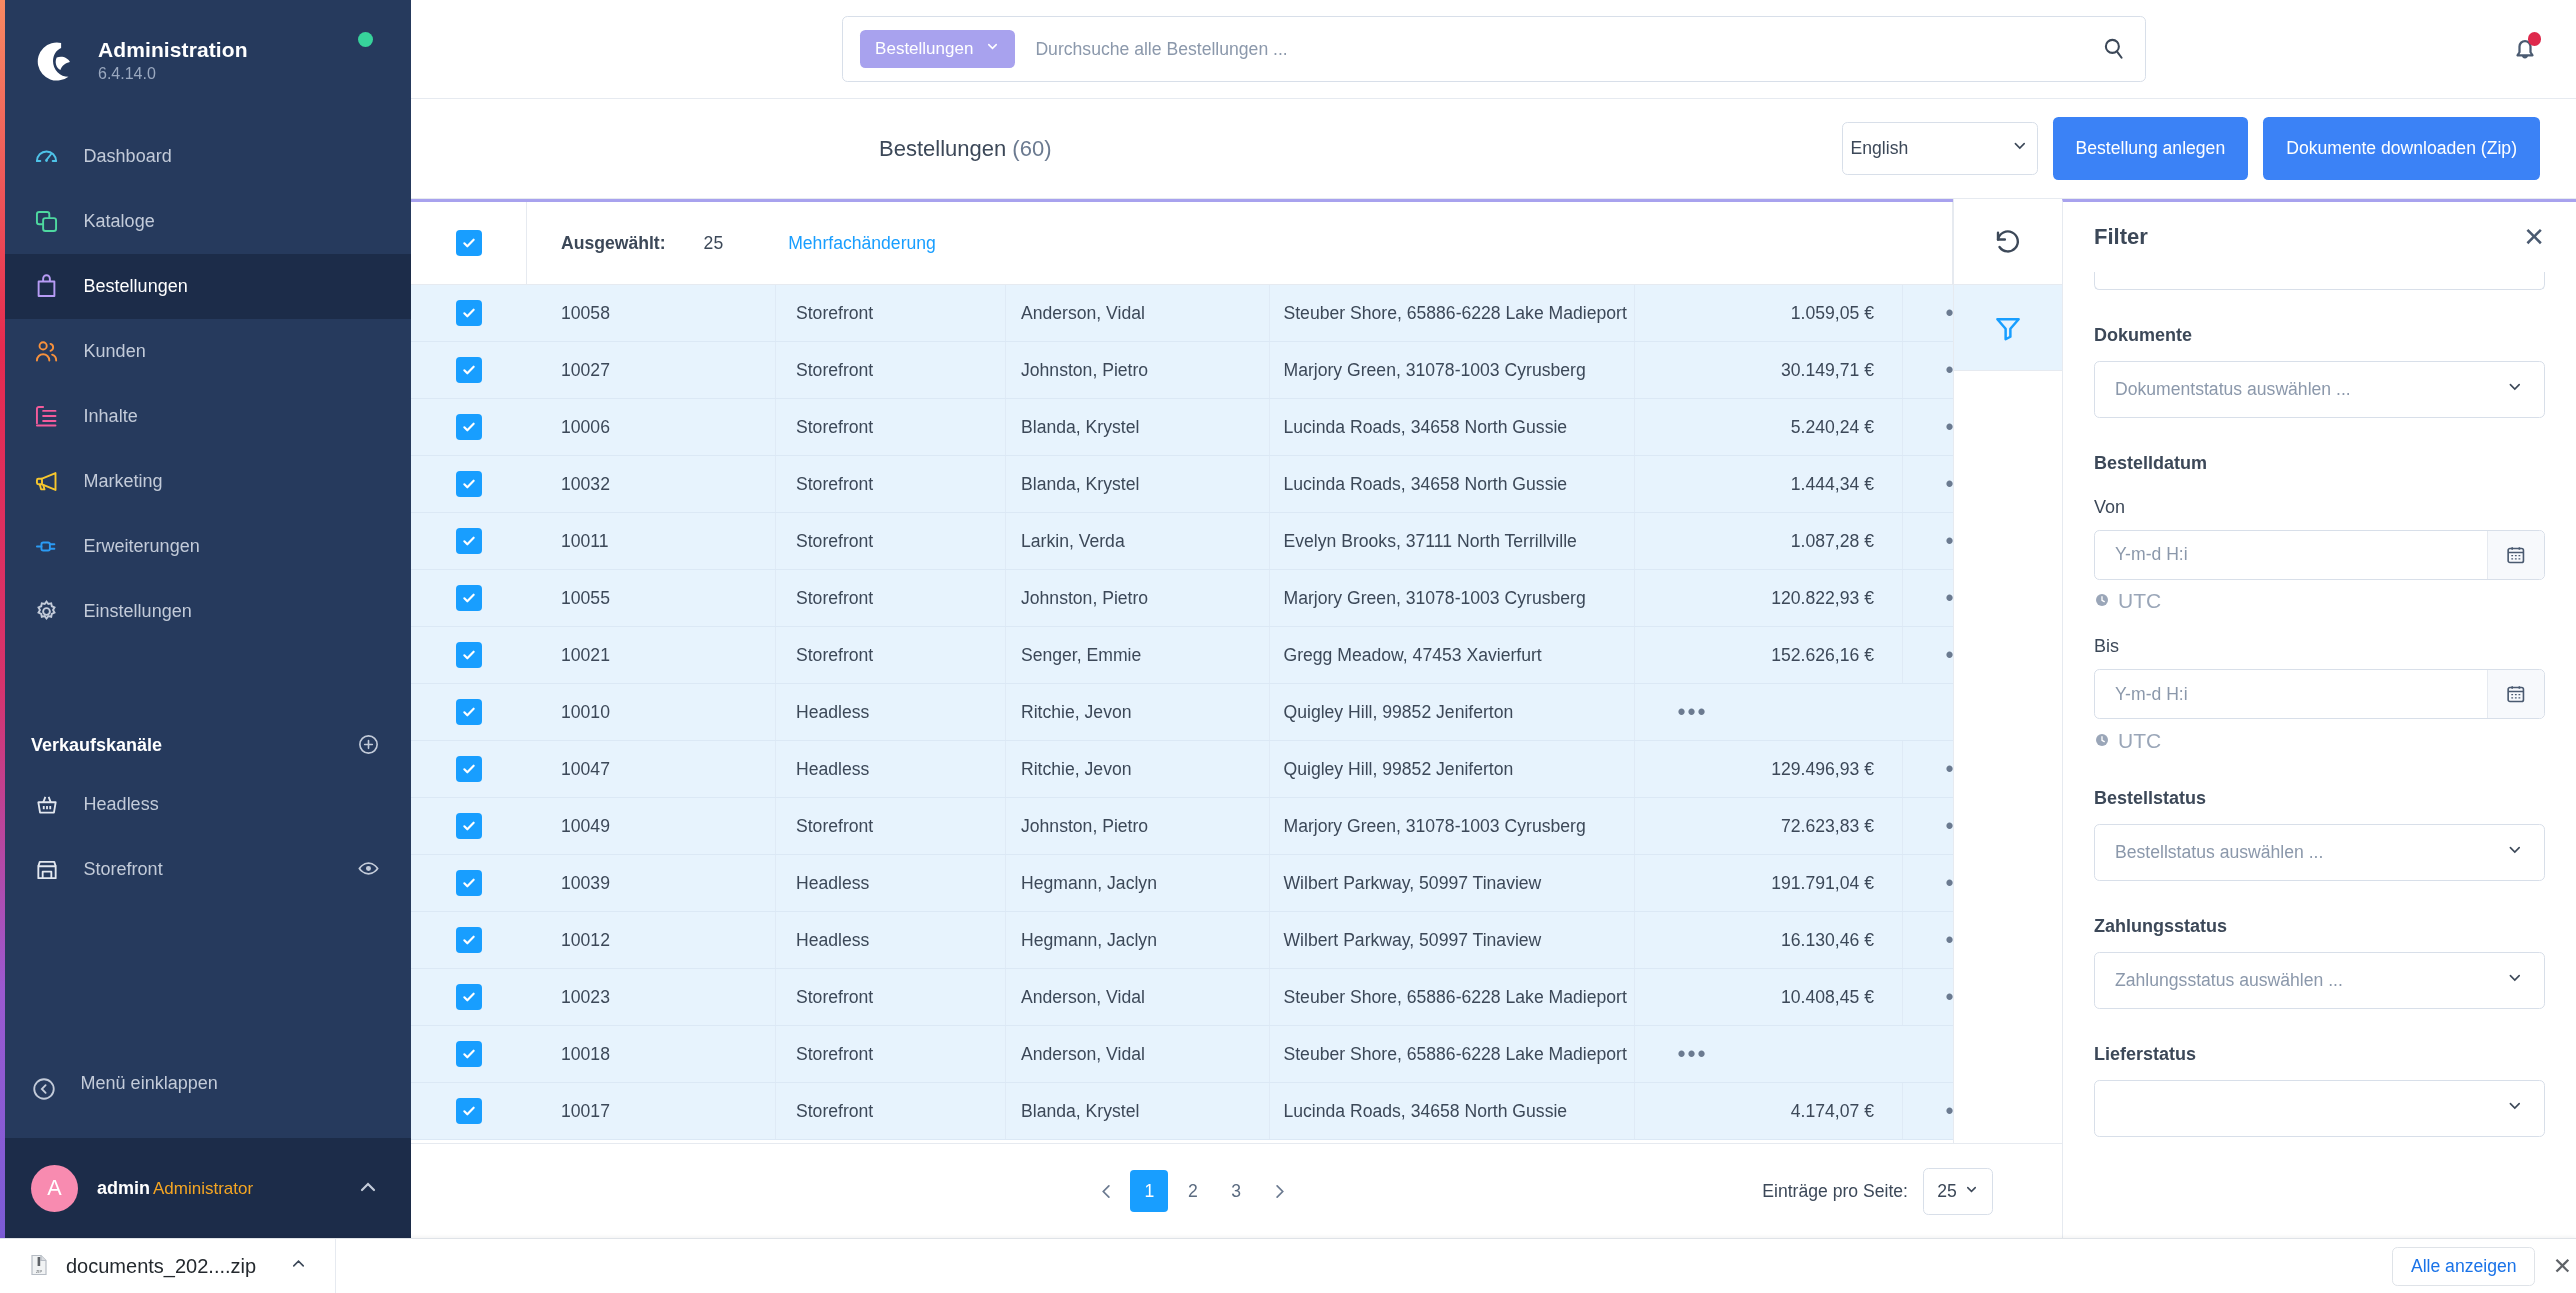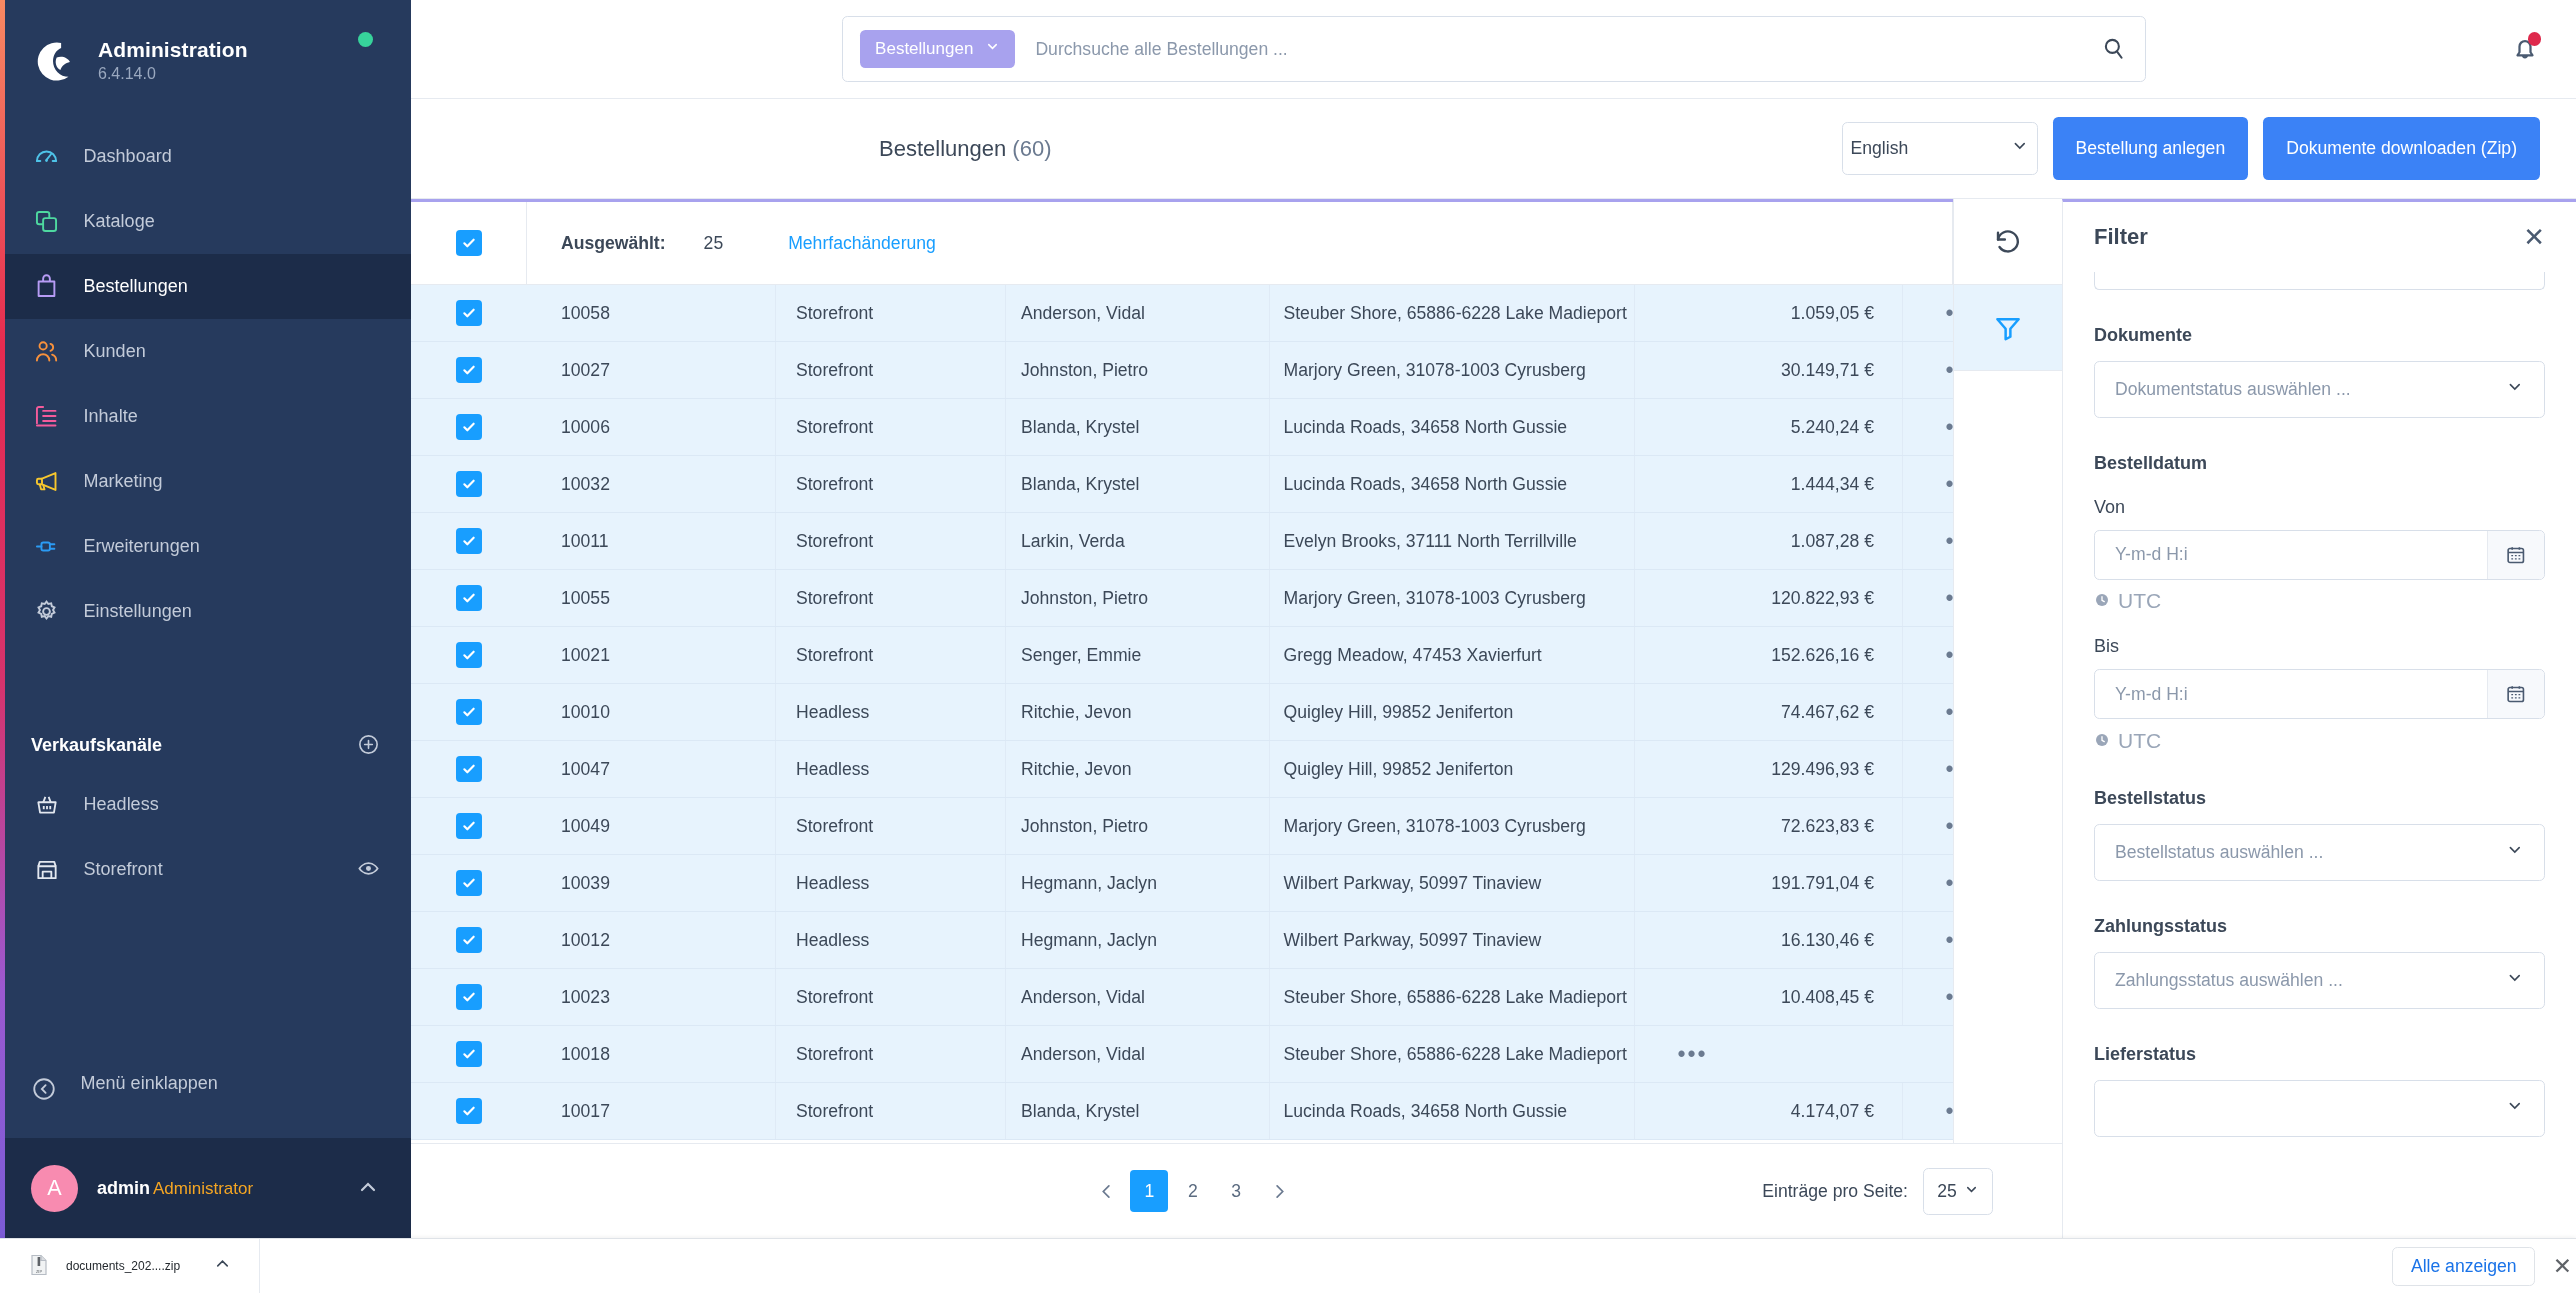--- a/index.html
+++ b/index.html
@@ -222,21 +222,21 @@
     font-size: 21px; color: #9aa6b8; }
 
   
   #dlbar {
     position: absolute; left: 0; bottom: 0; width: 2576px; height: 55px;
     background: #fff; border-top: 1.4px solid #dfe3e8; display: flex; align-items: center;
     box-shadow: 0 -1.4px 4px rgba(0,0,0,.06); z-index: 40;
   }
   .dl-item { display: flex; align-items: center; gap: 15px; padding: 0 27px; height: 100%;
     border-right: 1.4px solid #e6eaf0; cursor: pointer; }
-  .dl-name { font-size: 12px; color: #24292e; }
+  .dl-name { font-size: 20px; color: #24292e; }
   .dl-caret { font-size: 17.6px; color: #3c4858; margin-left: 17.6px; }
   .dl-right { margin-left: auto; display: flex; align-items: center; gap: 17.6px; padding-right: 4px; }
   .dl-btn { border: 1.4px solid #dfe3e8; border-radius: 5.4px; background: #fff;
     color: #1a73e8; font-size: 17.6px; padding: 8px 17.6px; cursor: pointer;
     font-family: "Liberation Sans", sans-serif; }
   .dl-x { font-size: 23px; color: #5f6368; cursor: pointer; }
 </style>
 </head>
 <body>
 
@@ -587,21 +587,20 @@
           <span class="cb">
             <svg viewBox="0 0 24 24" fill="none" stroke="#fff" stroke-width="3.2" stroke-linecap="round" stroke-linejoin="round">
               <path d="M5 12.5l4.5 4.5L19 7"></path>
             </svg>
           </span>
         </div>
         <div class="tc tc-num">10010</div>
         <div class="tc tc-chan">Headless</div>
         <div class="tc tc-cust">Ritchie, Jevon</div>
         <div class="tc tc-addr">Quigley Hill, 99852 Jeniferton</div>
-        <div class="tc tc-amt">74.467,62 €</div>
         <div class="tc tc-act">•••</div>
       </div>
       <div class="trow">
         <div class="tc tc-cb">
           <span class="cb">
             <svg viewBox="0 0 24 24" fill="none" stroke="#fff" stroke-width="3.2" stroke-linecap="round" stroke-linejoin="round">
               <path d="M5 12.5l4.5 4.5L19 7"></path>
             </svg>
           </span>
         </div>

